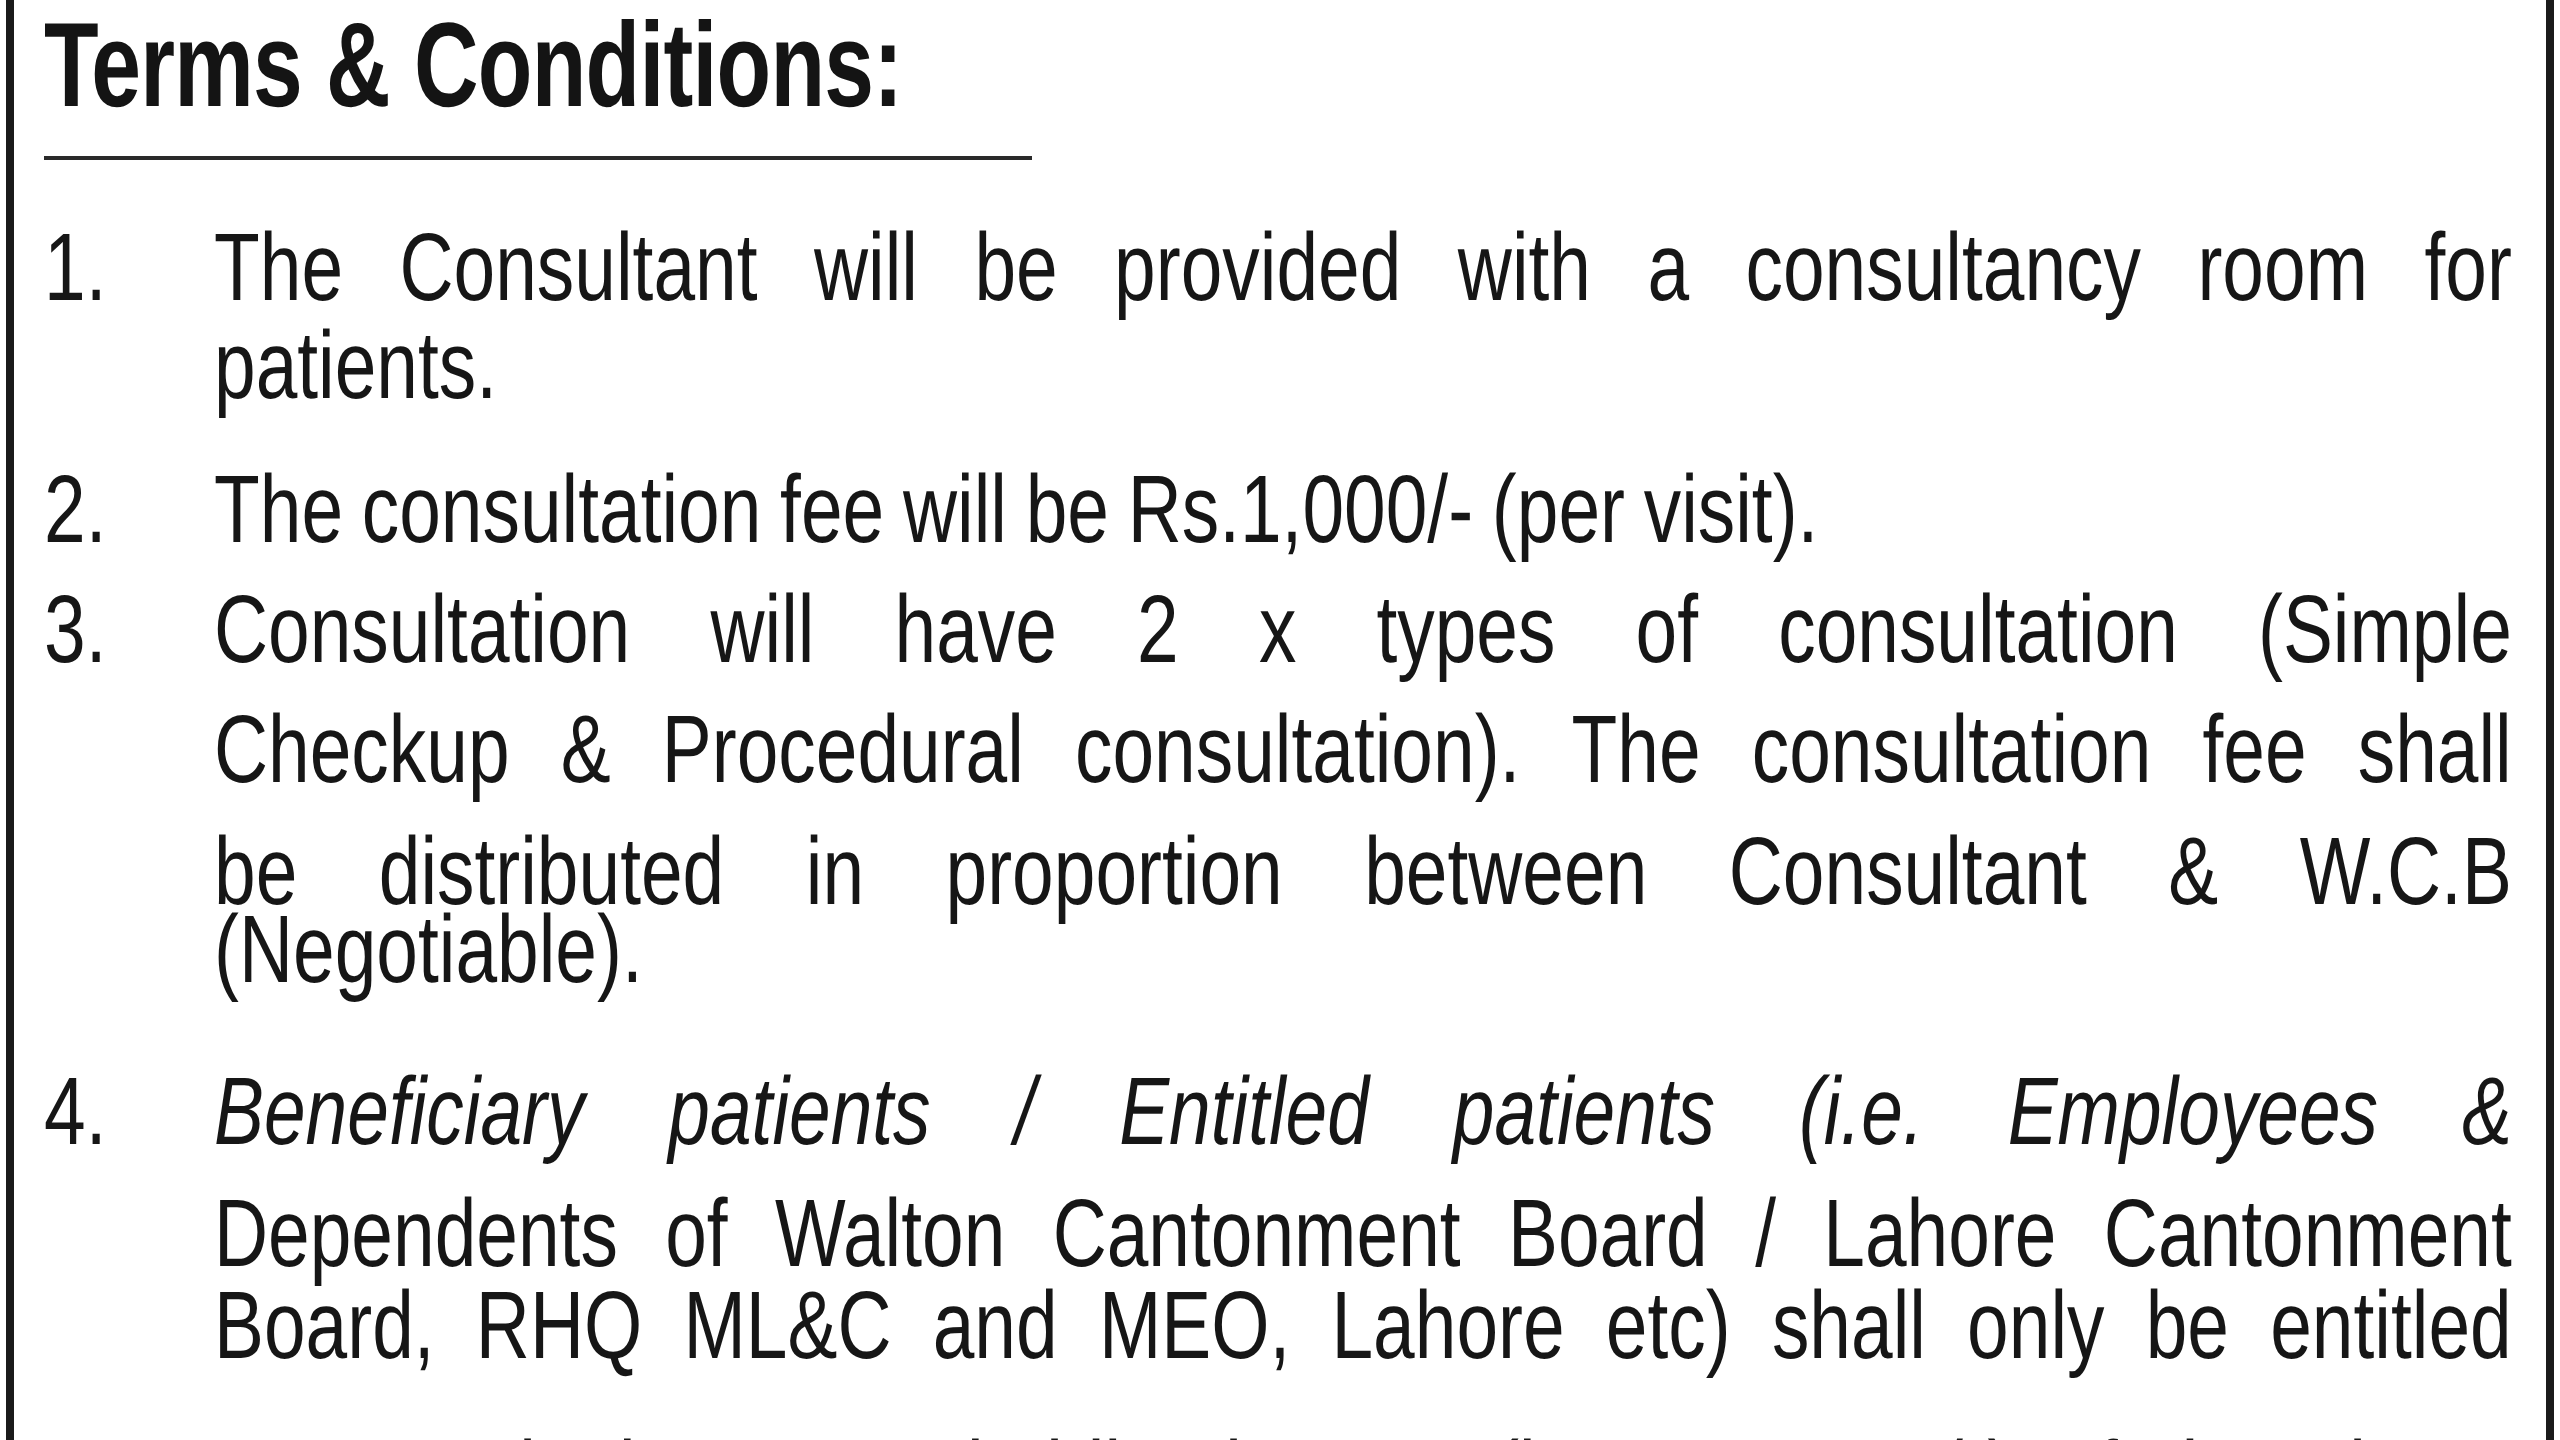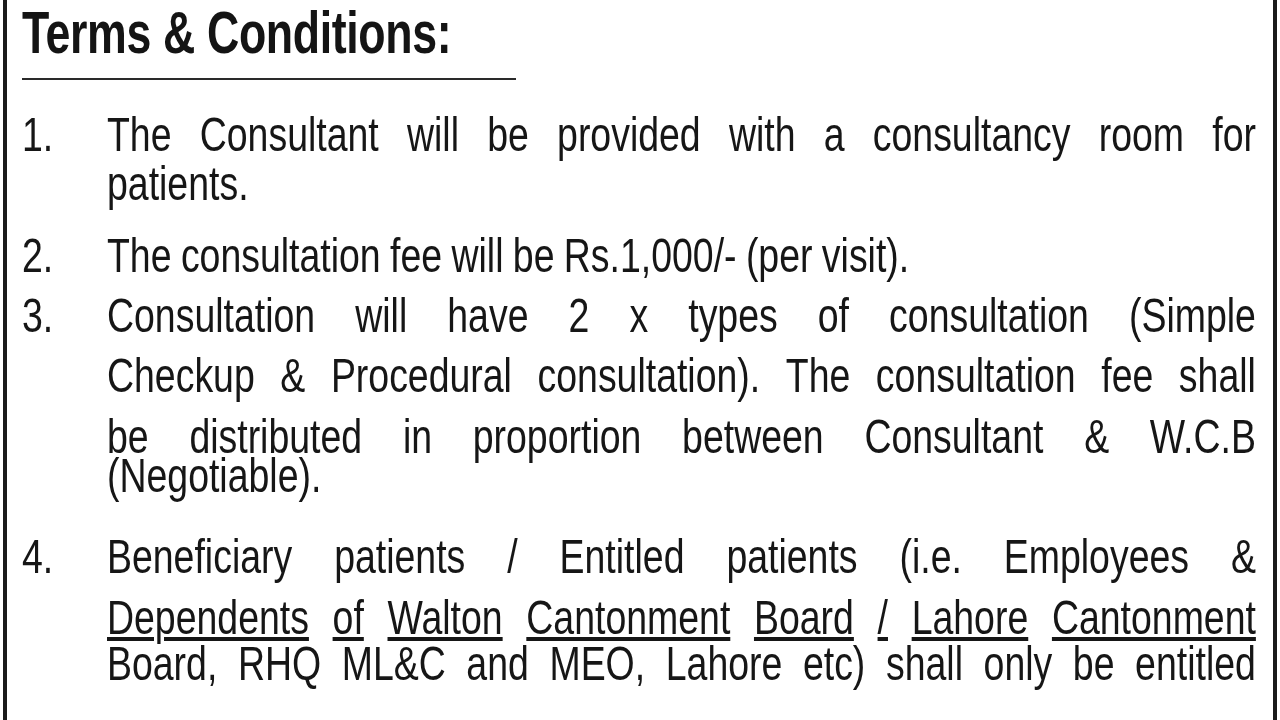--- a/index.html
+++ b/index.html
@@ -193,33 +193,33 @@
         </div>
       </div>
       <div class="line-box" style="top: 446px;">
         <div class="line left">
           <span class="w">(Negotiable).</span>
         </div>
       </div>
     </div>
     <div>
       <div class="item-num" style="top: 527.45px;">4.</div>
-      <div class="line-box" style="top: 527.45px;">
+      <div class="line-box" style="top: 527.45px; font-style: italic;">
         <div class="line">
           <span class="w">Beneficiary</span>
           <span class="w">patients</span>
           <span class="w">/</span>
           <span class="w">Entitled</span>
           <span class="w">patients</span>
           <span class="w">(i.e.</span>
           <span class="w">Employees</span>
           <span class="w">&amp;</span>
         </div>
       </div>
-      <div class="line-box" style="top: 587.8px; text-decoration: underline;">
+      <div class="line-box" style="top: 587.8px;">
         <div class="line">
           <span class="w">Dependents</span>
           <span class="w">of</span>
           <span class="w">Walton</span>
           <span class="w">Cantonment</span>
           <span class="w">Board</span>
           <span class="w">/</span>
           <span class="w">Lahore</span>
           <span class="w">Cantonment</span>
         </div>

